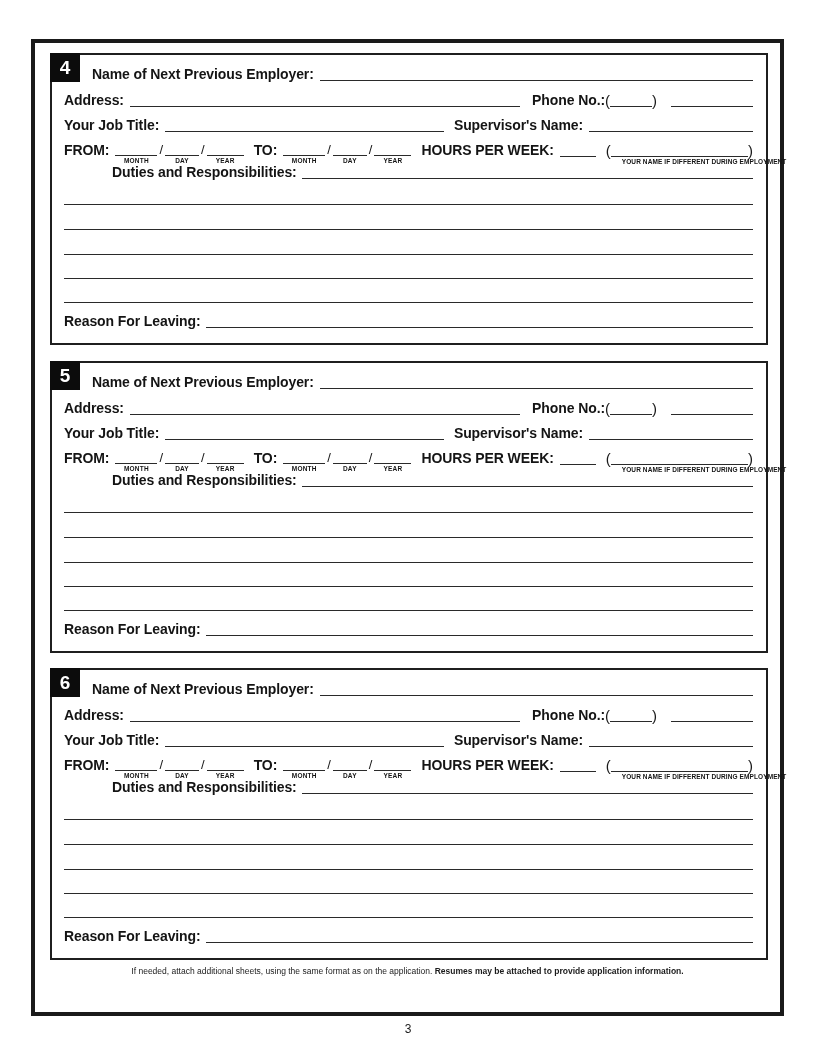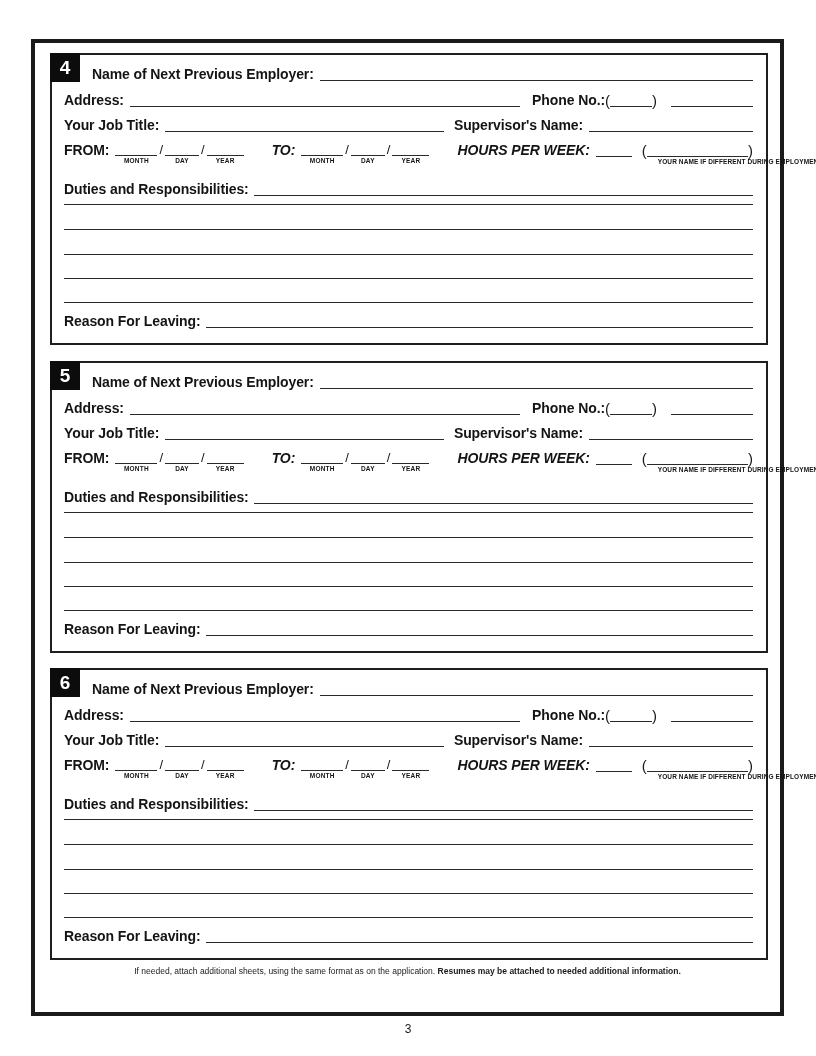--- a/index.html
+++ b/index.html
@@ -22,25 +22,25 @@
     display:flex; align-items:center; justify-content:center;
   }
   .row { position:absolute; left:12px; right:13px; display:flex; align-items:flex-start; }
   .lbl { font-size:14px; font-weight:bold; line-height:16px; white-space:nowrap; letter-spacing:-0.1px; }
   .fl  { flex:1 1 auto; height:14px; border-bottom:1.5px solid #2a2a2a; min-width:8px; }
   .flw { flex:0 0 auto; height:14px; border-bottom:1.5px solid #2a2a2a; }
   .r-emp    { top:11px; left:40px; }
   .r-addr   { top:37px; }
   .r-job    { top:62px; }
   .r-dates  { top:87px; }
-  .r-duties { top:126px; }
+  .r-duties { top:109px;margin-left:48px; }
   .r-reason { top:258px; }
   .mr6 { margin-right:6px; } .mr5 { margin-right:5px; } .mr4 { }
   .mr10 { margin-right:10px; } .mr12 { margin-right:12px; }
-  .ml14 { margin-left:28px;font-style:italic; }
+  .ml14 { margin-left:10px; }
   .jt { flex-grow:1.7; }
   .paren { font-size:15px; line-height:17px; font-weight:400; color:#1a1a1a; }
   .w-area { width:42px; } .w-tail { width:82px; margin-left:14px; } .w-hours { width:36px; }
   .dateb { display:flex; flex-direction:column; flex:0 0 auto; }
   .dm { width:42px; } .dd { width:34px; } .dy { width:37px; }
   .dline { height:13px; border-bottom:1.5px solid #2a2a2a; }
   .dsub { font-size:6.5px; font-weight:bold; line-height:9px; text-align:center; letter-spacing:0.2px; }
   .slash { font-size:13px; line-height:15px; margin:0 2px; font-weight:400; }
   .pgroup { flex:1 1 auto; display:flex; align-items:flex-start; position:relative; margin-left:10px; }
   .pline { flex:1 1 auto; height:14px; border-bottom:1.5px solid #2a2a2a; }
@@ -284,16 +284,16 @@
     <div class="bline bl-1"></div>
     <div class="bline bl-2"></div>
     <div class="bline bl-3"></div>
     <div class="bline bl-4"></div>
     <div class="row r-reason">
       <span class="lbl mr5">Reason For Leaving:</span>
       <span class="fl"></span>
     </div>
   </section>
 
-  <div class="note"><span>If needed, attach additional sheets, using the same format as on the application. </span><span class="bold">Resumes may be attached to needed additional information.</span></div>
+  <div class="note"><span>If needed, attach additional sheets, using the same format as on the application. </span><span class="bold">Resumes may be attached to provide application information.</span></div>
 
   <div class="pageno">3</div>
 </div>
 
 </body></html>

